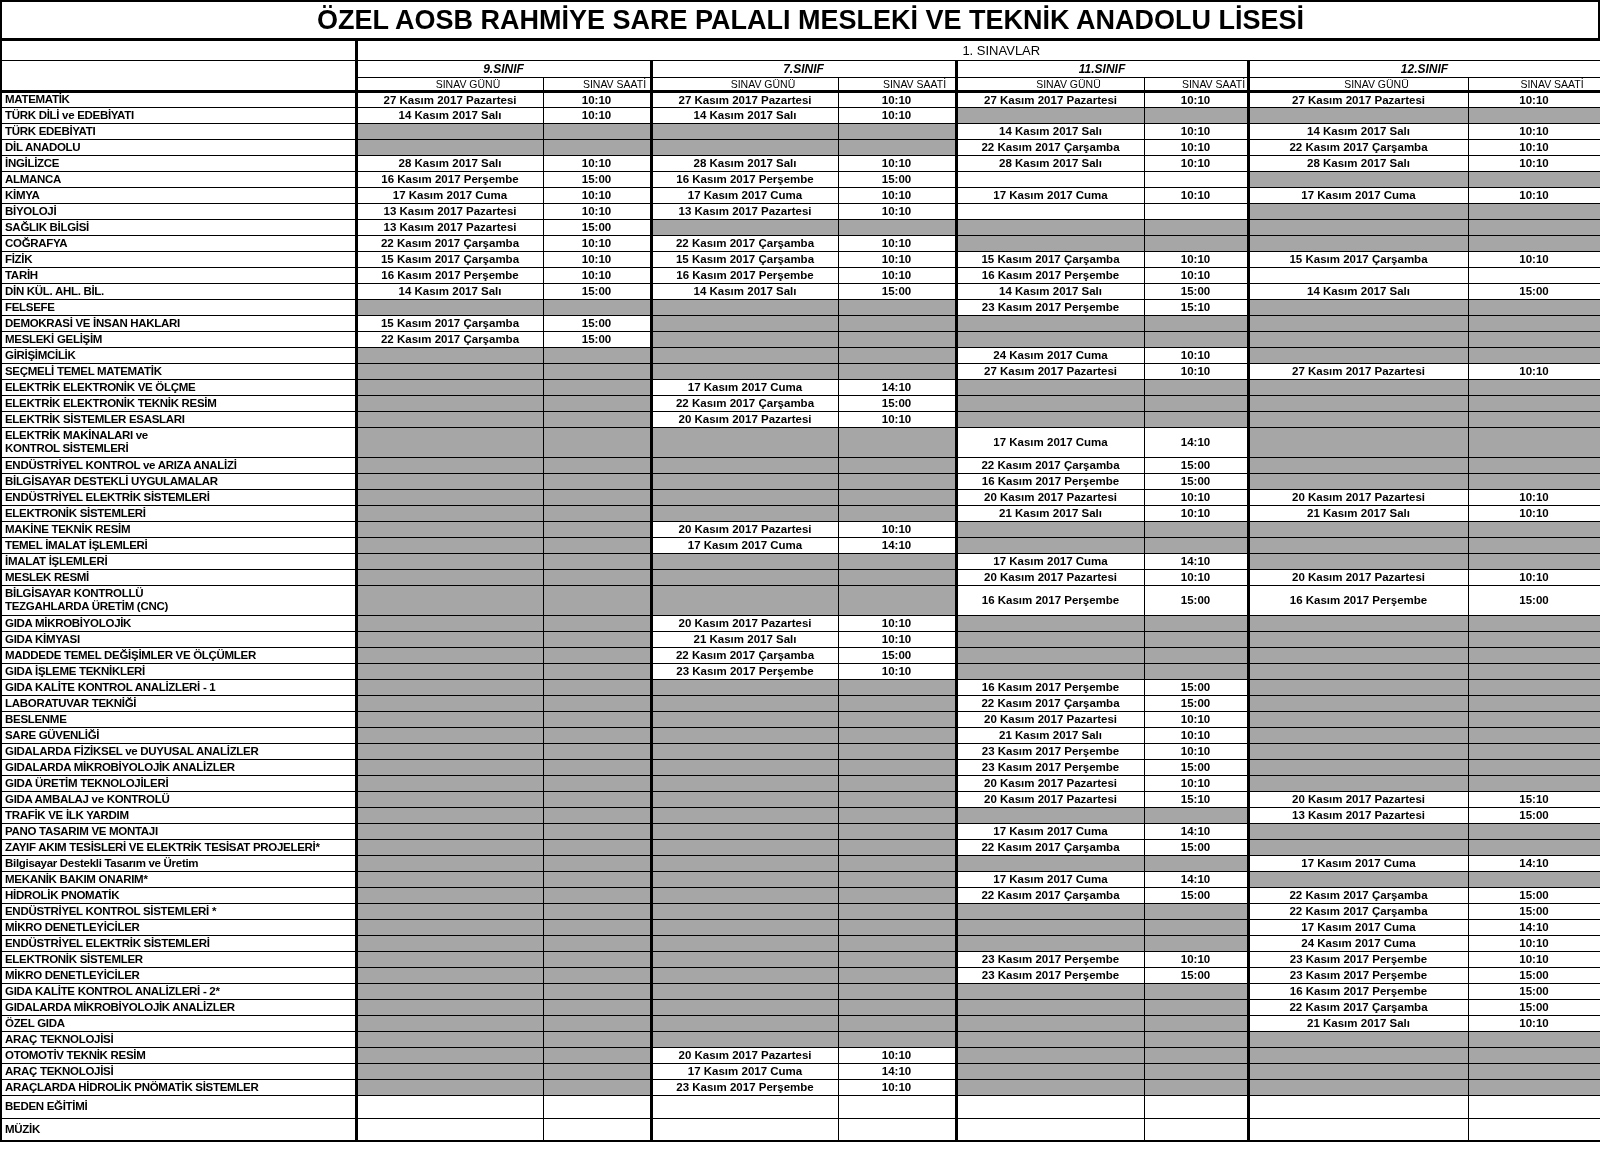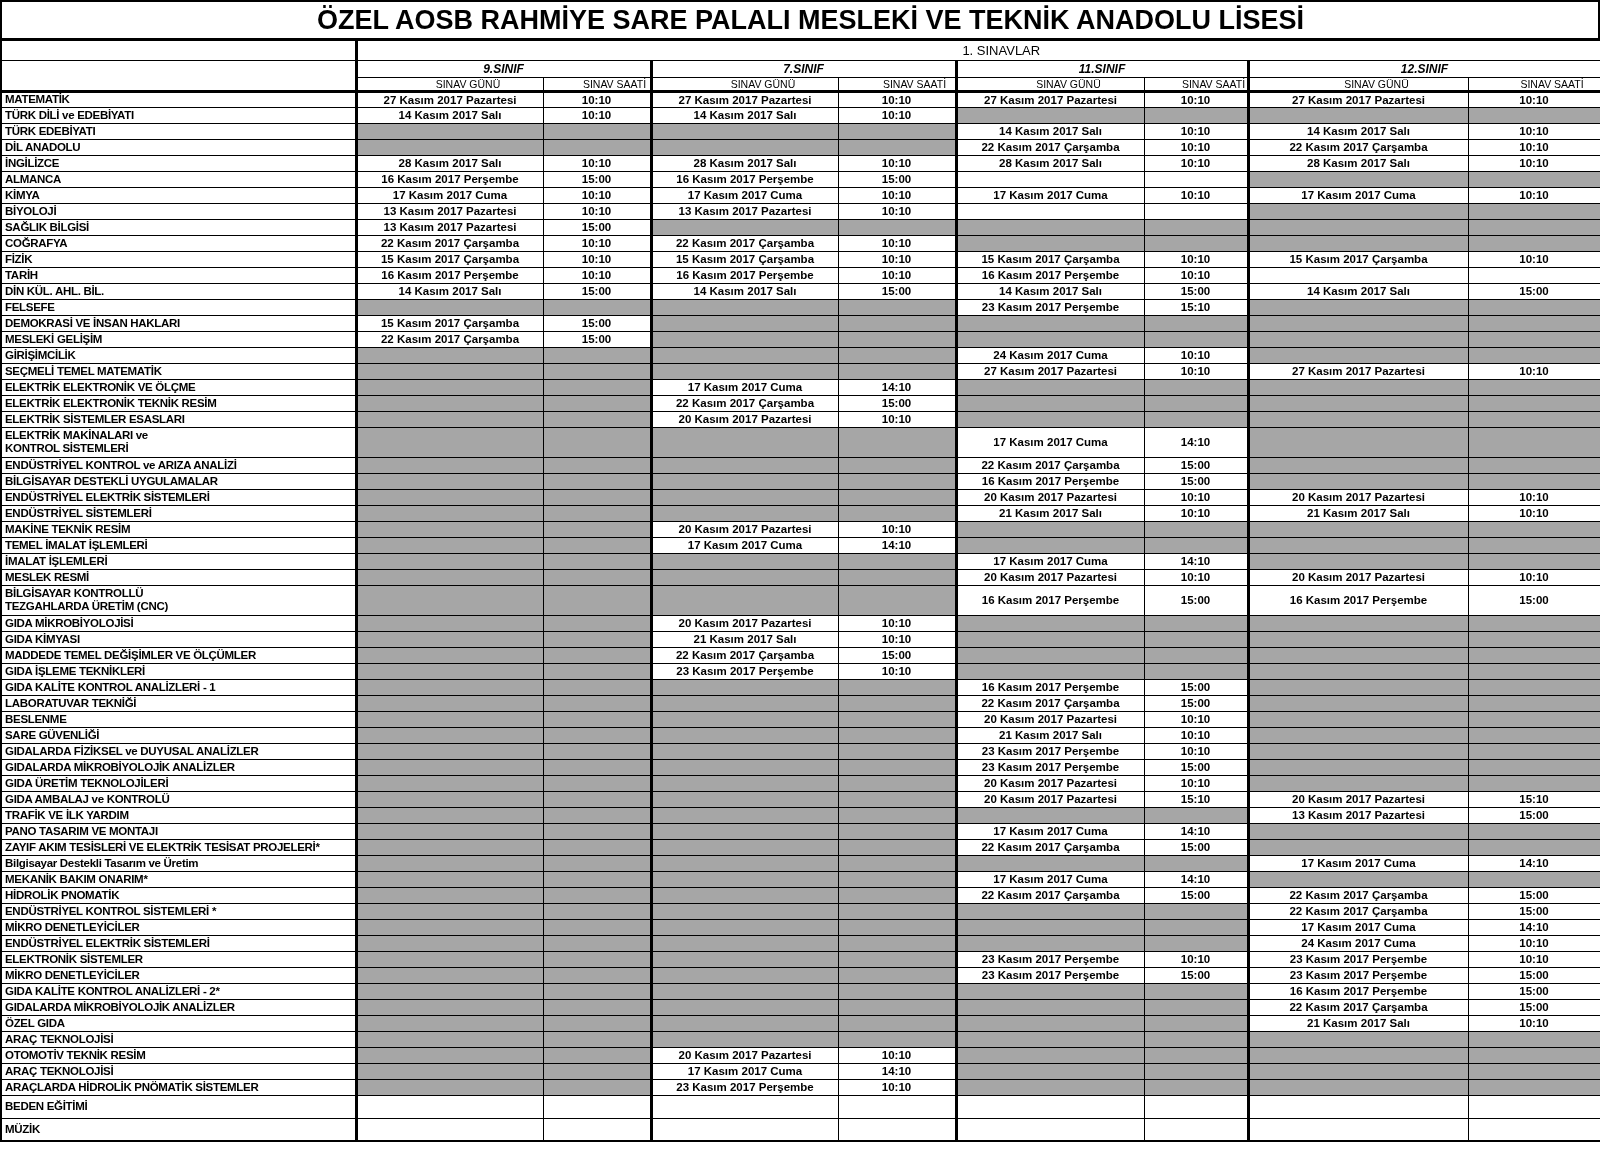--- a/index.html
+++ b/index.html
@@ -345,21 +345,21 @@
           <td class="d gray"></td>
           <td class="tm grp-end gray"></td>
           <td class="d gray"></td>
           <td class="tm grp-end gray"></td>
           <td class="d">20 Kasım 2017 Pazartesi</td>
           <td class="tm grp-end">10:10</td>
           <td class="d">20 Kasım 2017 Pazartesi</td>
           <td class="tm grp-end">10:10</td>
         </tr>
         <tr class="n">
-          <td class="sub">ENDÜSTRİYEL SİSTEMLERİ</td>
+          <td class="sub">ELEKTRONİK SİSTEMLERİ</td>
           <td class="d gray"></td>
           <td class="tm grp-end gray"></td>
           <td class="d gray"></td>
           <td class="tm grp-end gray"></td>
           <td class="d">21 Kasım 2017 Salı</td>
           <td class="tm grp-end">10:10</td>
           <td class="d">21 Kasım 2017 Salı</td>
           <td class="tm grp-end">10:10</td>
         </tr>
         <tr class="n">
@@ -412,21 +412,21 @@
           <td class="d gray"></td>
           <td class="tm grp-end gray"></td>
           <td class="d gray"></td>
           <td class="tm grp-end gray"></td>
           <td class="d">16 Kasım 2017 Perşembe</td>
           <td class="tm grp-end">15:00</td>
           <td class="d">16 Kasım 2017 Perşembe</td>
           <td class="tm grp-end">15:00</td>
         </tr>
         <tr class="n">
-          <td class="sub">GIDA MİKROBİYOLOJİSİ</td>
+          <td class="sub">GIDA MİKROBİYOLOJİK</td>
           <td class="d gray"></td>
           <td class="tm grp-end gray"></td>
           <td class="d">20 Kasım 2017 Pazartesi</td>
           <td class="tm grp-end">10:10</td>
           <td class="d gray"></td>
           <td class="tm grp-end gray"></td>
           <td class="d gray"></td>
           <td class="tm grp-end gray"></td>
         </tr>
         <tr class="n">

